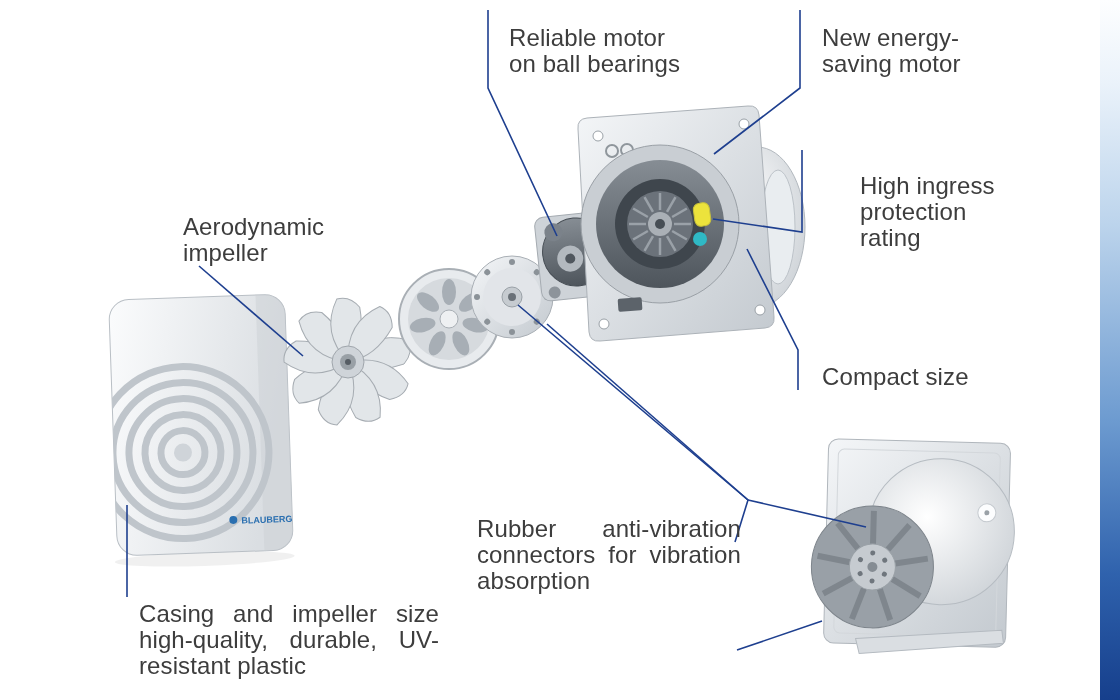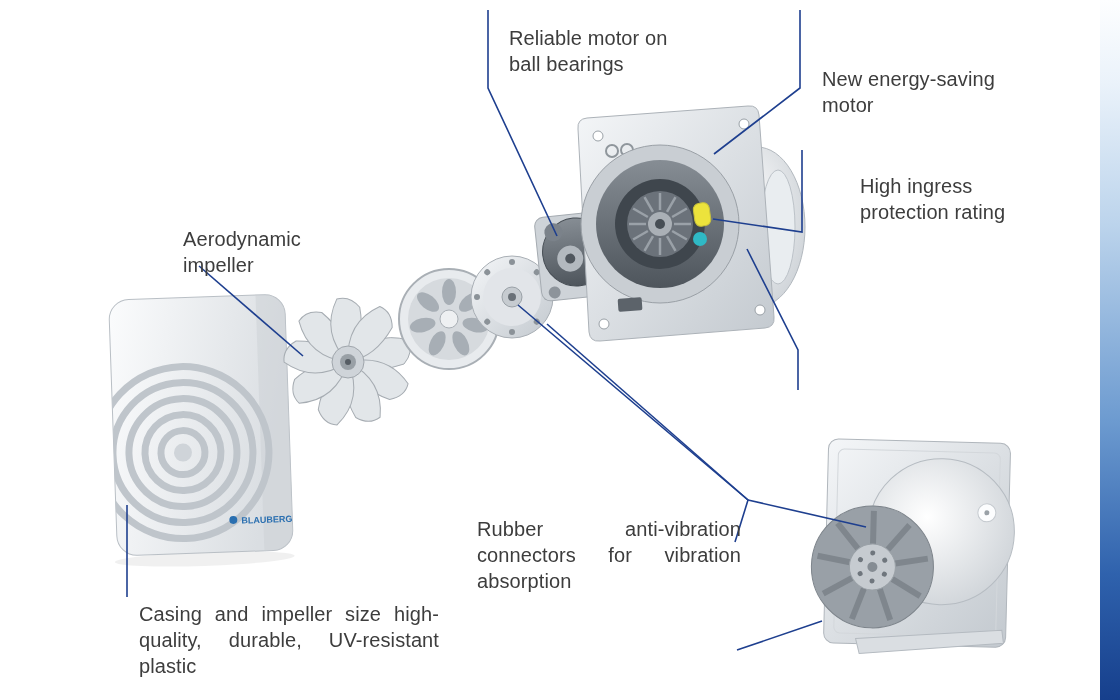--- a/index.html
+++ b/index.html
@@ -8,21 +8,21 @@
     position:relative;
     width:1120px;height:700px;
     overflow:hidden;
     background:#ffffff;
     font-family:"Liberation Sans", sans-serif;
   }
   #art{position:absolute;left:0;top:0;}
   .label{
     position:absolute;
     color:#3d3d3d;
-    font-size:20px;
+    font-size:24px;
     line-height:26px;
     letter-spacing:0.1px;
   }
   .justify{text-align:justify;}
   .accent-bar{
     position:absolute;
     right:0;top:0;
     width:20px;height:700px;
     background:linear-gradient(180deg,
       #fdfeff 0%,
@@ -208,26 +208,27 @@
       <polyline points="735,542 748,500 518,305"></polyline>
       <polyline points="748,500 547,324"></polyline>
       <polyline points="748,500 866,527"></polyline>
       <polyline points="737,650 822,621"></polyline>
       <polyline points="127,505 127,597"></polyline>
     </g>
   </svg>
 
   <div class="label" style="left:509px;top:25px;width:180px;">Reliable motor on ball bearings</div>
 
-  <div class="label" style="left:822px;top:25px;width:182px;margin-top:41px;">New energy-saving motor</div>
+  <div class="label" style="left:822px;top:25px;width:182px;">New energy-saving motor</div>
 
   <div class="label" style="left:828px;top:173px;width:170px;margin-left:32px;">High ingress protection rating</div>
 
-
-  <div class="label" style="left:183px;top:214px;width:126px;margin-top:12px;">Aerodynamic impeller</div>
+  <div class="label" style="left:822px;top:364px;width:200px;">Compact size</div>
+
+  <div class="label" style="left:183px;top:214px;width:126px;">Aerodynamic impeller</div>
 
   <div class="label justify" style="left:477px;top:516px;width:264px;">Rubber anti-vibration connectors for vibration absorption</div>
 
 
   <div class="label justify" style="left:139px;top:601px;width:300px;">Casing and impeller size high-quality, durable, UV-resistant plastic</div>
 
   <div class="accent-bar"></div>
 </div>
 
 </body></html>

